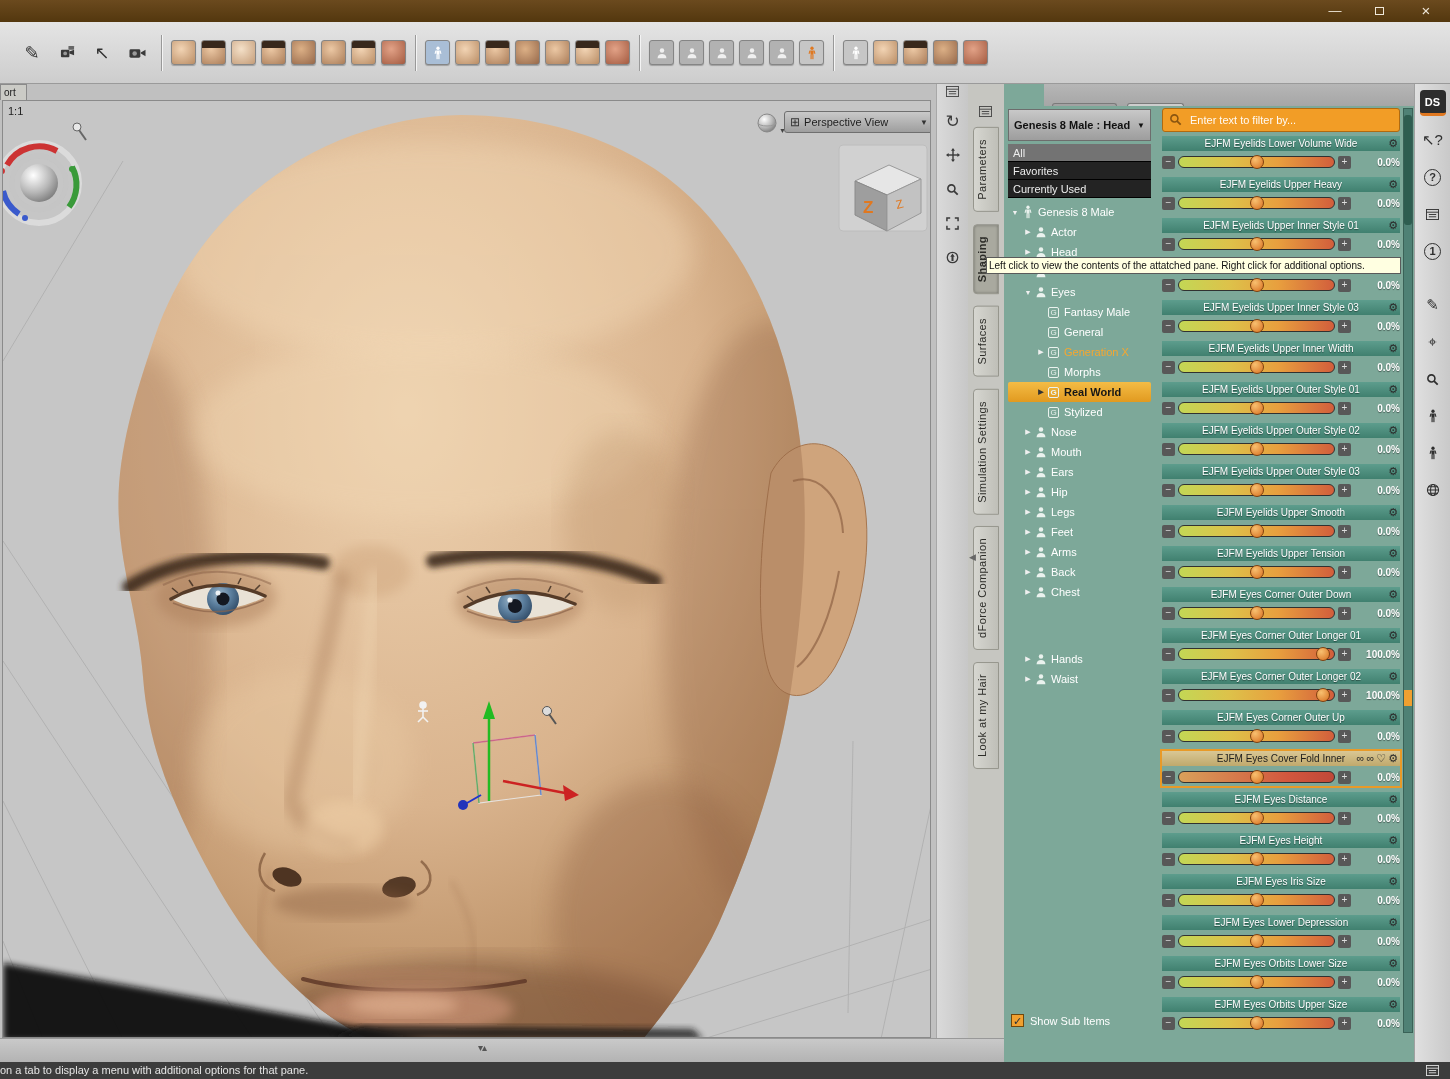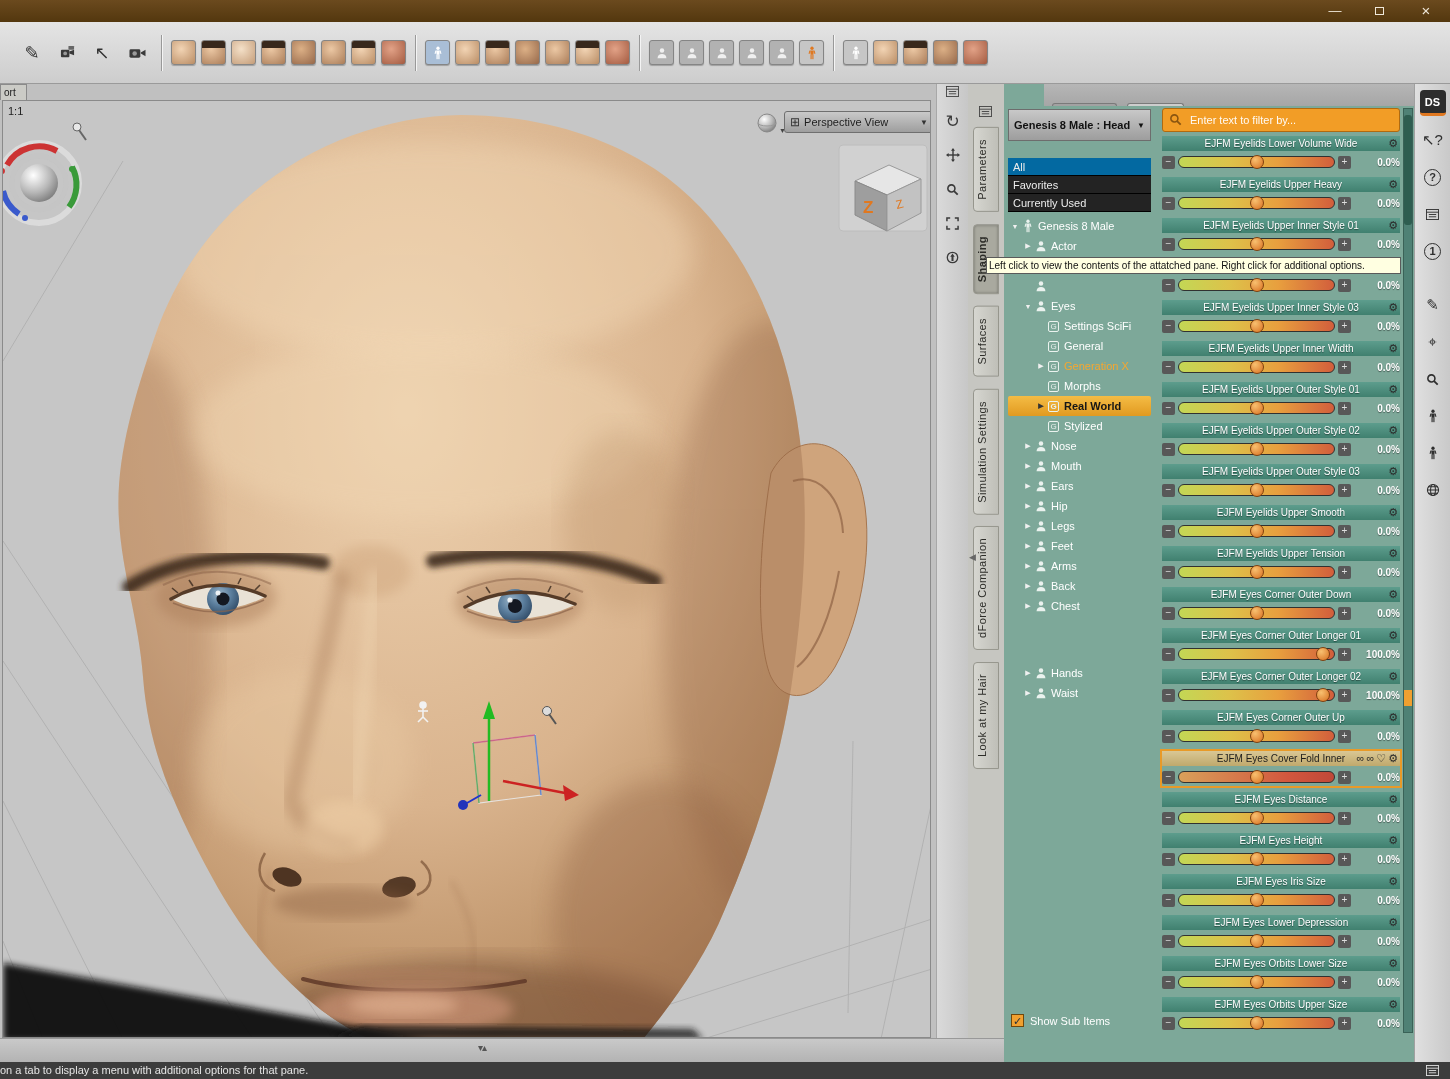--- a/index.html
+++ b/index.html
@@ -56,21 +56,21 @@
                 display:flex;align-items:flex-end;padding-left:8px;gap:10px;margin-left:40px;}
   .panel-tab{padding:3px 13px 2px;font-size:11px;background:#a2a2a2;color:#4c4c4c;
              border:1px solid #7a7a7a;border-bottom:none;border-radius:3px 3px 0 0;}
   .panel-tab.active{background:#cdcdcd;color:#111;}
   .panel-body{position:absolute;left:0;top:22px;right:0;bottom:27px;display:flex;background:#7da899;}
   .tree-col{width:150px;padding:3px 3px 0 4px;position:relative;}
   .selector{height:32px;background:linear-gradient(#c8c8c8,#9d9d9d);border:1px solid #6d6d6d;
             font-weight:bold;color:#111;display:flex;align-items:center;padding:0 5px;}
   .selector .caret{margin-left:auto;font-size:8px;}
   .filter-row{height:18px;color:#ececec;line-height:18px;padding-left:5px;border-bottom:1px solid #000;background:#232323;}
-  .filter-row.first{background:#0369a1;margin-top:17px;}
+  .filter-row.first{background:#737373;margin-top:3px;}
   .tree{margin-top:4px;}
   .tree-row{height:20px;display:flex;align-items:center;color:#fff;border-radius:2px;}
   .tree-row .tri{width:10px;font-size:7px;color:#f0f0f0;text-align:center;flex:none;}
   .tree-row .ticon{width:15px;flex:none;display:flex;justify-content:center;color:#eaf2ee;}
   .tree-row .lbl{margin-left:3px;white-space:nowrap;}
   .tree-row.selected{background:linear-gradient(#f4bc45,#e19a20);color:#161616;font-weight:bold;}
   .tree-row.selected .tri{color:#333;}
   .tree-row.accent .lbl{color:#f5a730;}
   .gicon{width:11px;height:11px;border:1px solid currentColor;border-radius:2px;font-size:8px;
          line-height:10px;text-align:center;}
@@ -564,21 +564,21 @@
                   <path d="M1.8 13c0-3 2.3-4.8 5.2-4.8S12.2 10 12.2 13z" fill="currentColor"></path>
                 </svg>
               </span>
               <span class="lbl">Eyes</span>
             </div>
             <div class="tree-row" style="padding-left: 28px;">
               <span class="tri"></span>
               <span class="ticon">
                 <span class="gicon">G</span>
               </span>
-              <span class="lbl">Settings SciFi</span>
+              <span class="lbl">Fantasy Male</span>
             </div>
             <div class="tree-row" style="padding-left: 28px;">
               <span class="tri"></span>
               <span class="ticon">
                 <span class="gicon">G</span>
               </span>
               <span class="lbl">General</span>
             </div>
             <div class="tree-row accent" style="padding-left: 28px;">
               <span class="tri">▶</span>

